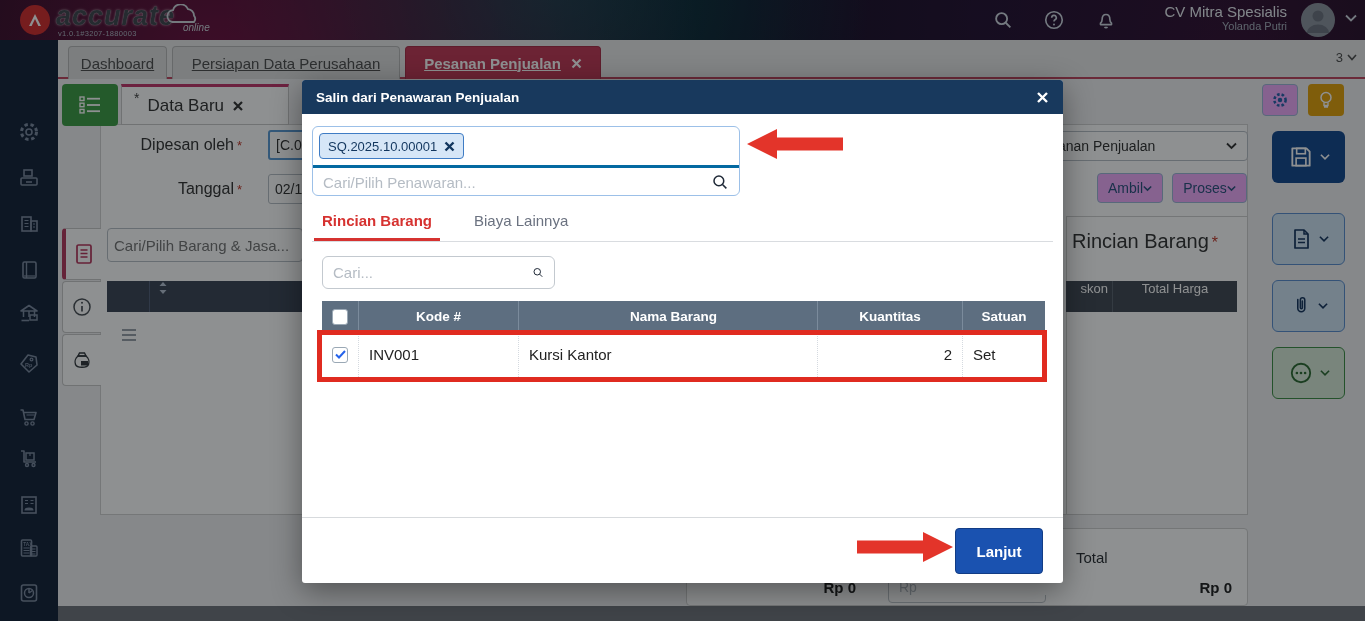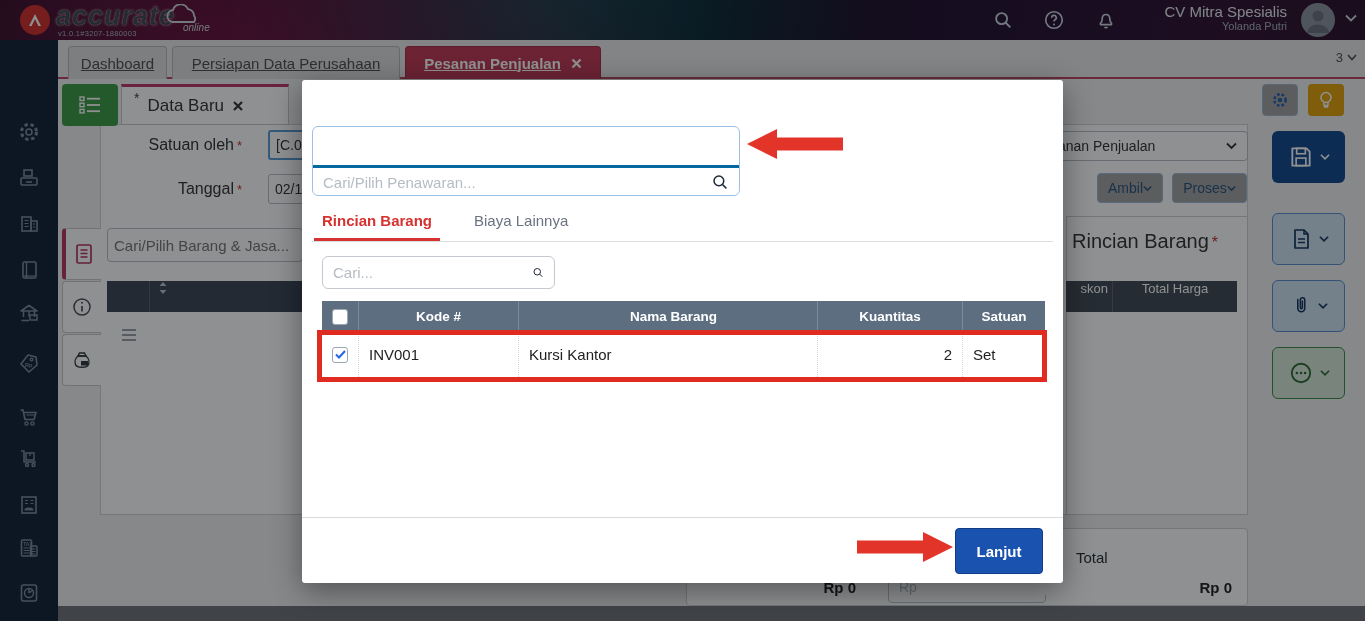--- a/index.html
+++ b/index.html
@@ -57,21 +57,21 @@
   .req { color:#c0392b; font-size:13px; margin-left:3px; }
   .fld-input { background:#fff; border:1px solid #b9bfc6; border-radius:3px; font-size:14px;
     color:#333; padding:0 6px; height:30px; width:100%; font-family:"Liberation Sans",sans-serif;}
   .fld-input.focus { border:2px solid #5b9bd5; }
   .vtab { left:62px; width:39px; height:52px; background:#fff; border:1px solid #c8c8c8;
     border-right:none; border-radius:4px 0 0 4px; display:flex; align-items:center; justify-content:center; }
   .vtab.active { border-left:4px solid #b43a5e; }
   .dark-head { background:#3c4656; height:31px; display:flex; color:#fff; }
   .right-btn { left:1272px; width:73px; height:52px; border-radius:6px; display:flex;
     align-items:center; justify-content:center; gap:6px; }
-  .outline-btn { height:30px; background:#a3a3a3; border:1px solid #9db8d8; border-radius:4px;
+  .outline-btn { height:30px; background:#f0abfc; border:1px solid #9db8d8; border-radius:4px;
     color:#2c537f; font-size:14px; display:flex; align-items:center; justify-content:center; }
   .section-card { left:1066px; top:216px; width:182px; height:299px; background:#fff; border:1px solid #cfcfcf; }
   .totals-card { left:686px; top:528px; width:562px; height:78px; background:#fff;
     border:1px solid #cfcfcf; border-radius:4px; }
   .money { font-weight:bold; font-size:15px; color:#222; }
   .bottom-strip { left:58px; top:606px; width:1307px; height:15px; background:#71767c; }
 
   
   .overlay { left:0; top:0; width:1365px; height:621px; background:rgba(5,8,12,.45); z-index:50; }
 
@@ -268,21 +268,21 @@
 
 <div class="abs doc-tab">
   <span class="mark">*</span>
   <span>Data Baru</span>
   <svg width="12" height="12" viewBox="0 0 12 12">
       <path d="M2 2 L10 10 M10 2 L2 10" stroke="#333" stroke-width="2.2"></path>
     </svg>
 </div>
 
 <div class="abs" style="left:124px;top:136px;display:flex">
-  <span class="fld-label"><span>Satuan oleh</span><span class="req">*</span></span>
+  <span class="fld-label"><span>Dipesan oleh</span><span class="req">*</span></span>
 </div>
 <div class="abs" style="left:268px;top:130px;width:34px;height:32px;overflow:hidden">
   <input class="fld-input focus" style="width: 120px;" readonly="" value="[C.00">
 </div>
 
 <div class="abs" style="left:124px;top:180px;display:flex">
   <span class="fld-label"><span>Tanggal</span><span class="req">*</span></span>
 </div>
 <div class="abs" style="left:268px;top:174px;width:34px;height:30px;overflow:hidden">
   <input class="fld-input" style="width: 120px;" readonly="" value="02/1">
@@ -418,22 +418,34 @@
   </svg>
 </div>
 <div class="abs" style="left:1076px;top:549px;font-size:15px;color:#2b2f33">Total</div>
 <div class="abs money" style="left:1146px;top:579px;width:86px;text-align:right">Rp 0</div>
 
 <div class="abs bottom-strip"></div>
 
 <div class="abs overlay"></div>
 
 <div class="abs modal">
+  <div class="modal-head">
+    <span class="modal-title">Salin dari Penawaran Penjualan</span>
+    <svg width="13" height="13" viewBox="0 0 13 13">
+      <path d="M2 2 L11 11 M11 2 L2 11" stroke="#fff" stroke-width="2.4"></path>
+    </svg>
+  </div>
 
   <div class="picker">
+    <div class="chip">
+      <span>SQ.2025.10.00001</span>
+      <svg width="11" height="11" viewBox="0 0 11 11">
+        <path d="M1.5 1.5 L9.5 9.5 M9.5 1.5 L1.5 9.5" stroke="#12365e" stroke-width="2.4"></path>
+      </svg>
+    </div>
     <div class="picker-input-row">
       <input class="picker-input" placeholder="Cari/Pilih Penawaran..." style="">
       <svg width="18" height="18" viewBox="0 0 24 24">
         <circle cx="10.5" cy="10.5" r="6.5" fill="none" stroke="#1f2937" stroke-width="2"></circle>
           <line x1="15.3" y1="15.3" x2="20.5" y2="20.5" stroke="#1f2937" stroke-width="2"></line>
       </svg>
     </div>
   </div>
 
   <div class="mtabs">

